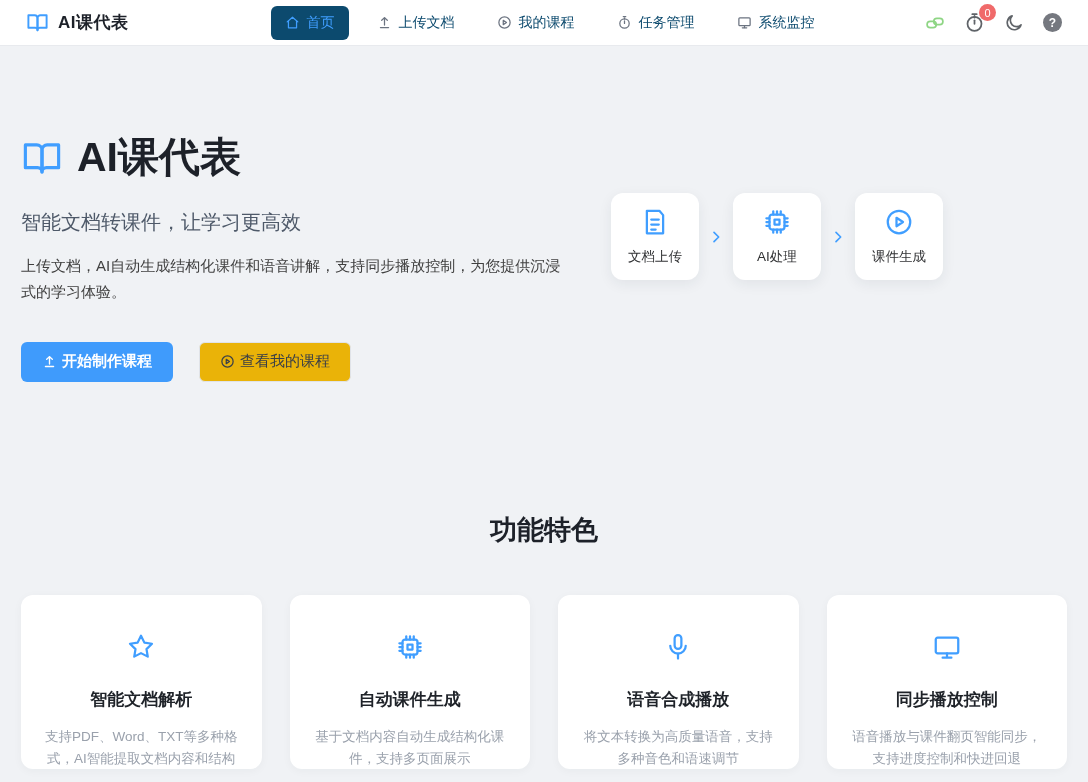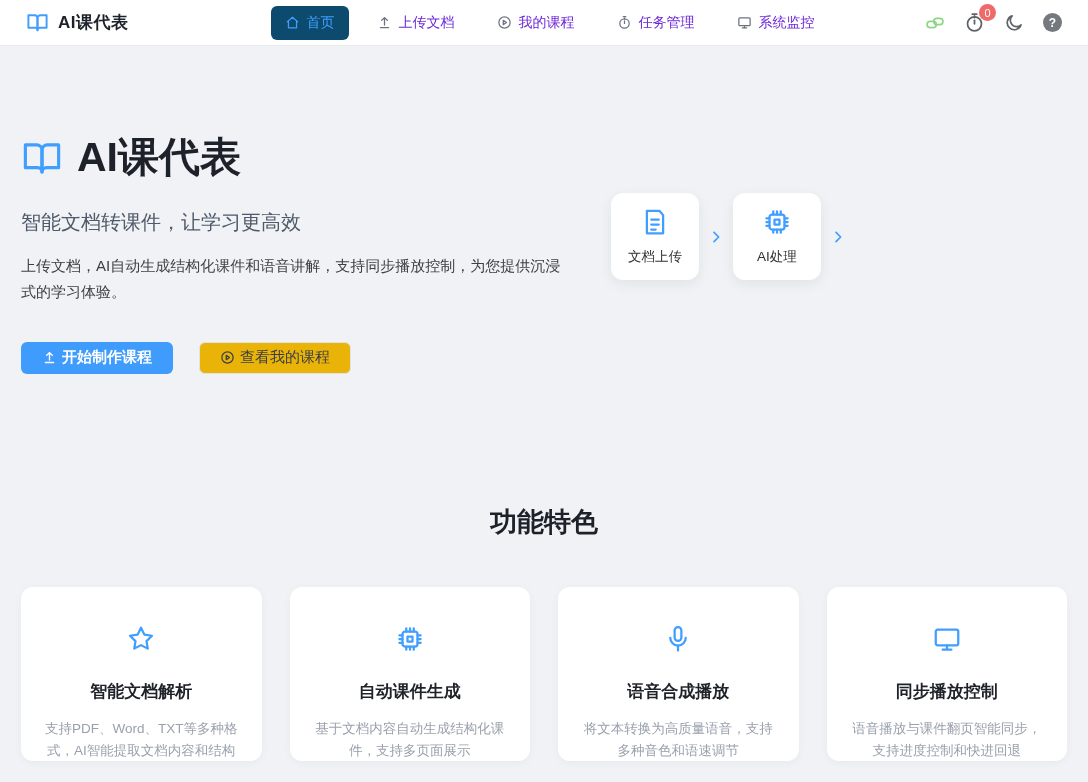--- a/index.html
+++ b/index.html
@@ -40,21 +40,21 @@
     margin-left: 142px;
     flex: 1 1 auto;
   }
   .nav-item {
     display: flex;
     align-items: center;
     gap: 7px;
     padding: 8px 14px;
     border-radius: 6px;
     font-size: 14px;
-    color: #6d28d9;
+    color: #0c4a6e;
     cursor: pointer;
     white-space: nowrap;
   }
   .nav-item .nav-ic { color: #6b7380; }
   .nav-item.active {
     background: #0c4a6e;
     color: #409eff;
   }
   .nav-item.active .nav-ic { color: #409eff; }
   .header-actions {
@@ -125,21 +125,21 @@
   }
   .hero-buttons {
     margin-top: 36px;
     display: flex;
     gap: 26px;
   }
   .btn {
     display: flex;
     align-items: center;
     gap: 5px;
-    height: 32px;
+    height: 40px;
     padding: 0 20px;
     border-radius: 6px;
     font-size: 15px;
     cursor: pointer;
     border: 1px solid transparent;
   }
   .btn-primary {
     background: #3f9bfc;
     color: #ffffff;
     font-weight: bold;
@@ -388,20 +388,29 @@
             <path d="M20.5 15H18"></path>
         </svg>
       </span>
       <span class="step-label">AI处理</span>
     </div>
     <span class="step-arrow">
       <svg width="16" height="16" viewBox="0 0 24 24" fill="none" stroke="currentColor" stroke-width="2.5" stroke-linecap="round" stroke-linejoin="round">
         <path d="m9 5 7 7-7 7"></path>
       </svg>
     </span>
+    <div class="step-card">
+      <span>
+        <svg width="30" height="30" viewBox="0 0 24 24" fill="none" stroke="#409eff" stroke-width="1.8" stroke-linecap="round" stroke-linejoin="round">
+          <circle cx="12" cy="12" r="9"></circle>
+            <path d="m10 8.6 5.2 3.4-5.2 3.4z"></path>
+        </svg>
+      </span>
+      <span class="step-label">课件生成</span>
+    </div>
   </div>
 </section>
 
 <section class="features">
   <h2 class="features-title">功能特色</h2>
 
   <div class="feature-grid">
     <div class="feature-card">
       <span class="feature-icon">
         <svg width="30" height="30" viewBox="0 0 24 24" fill="none" stroke="currentColor" stroke-width="1.8" stroke-linecap="round" stroke-linejoin="round">

